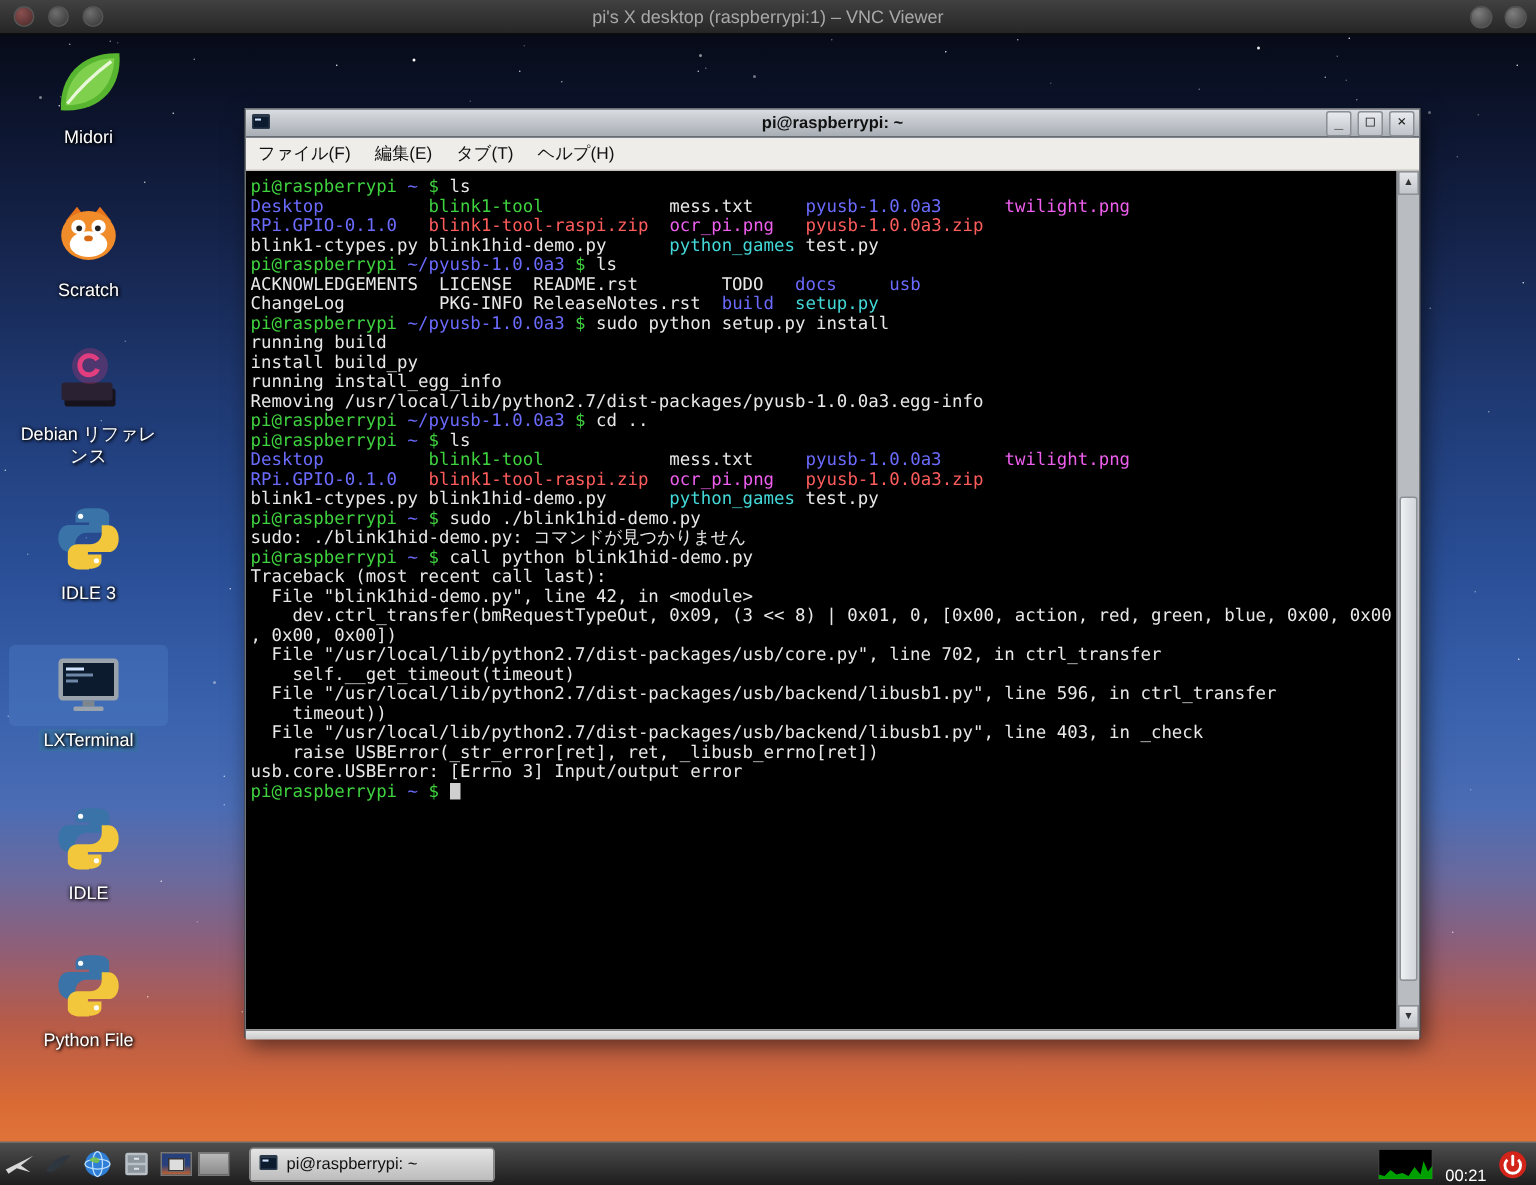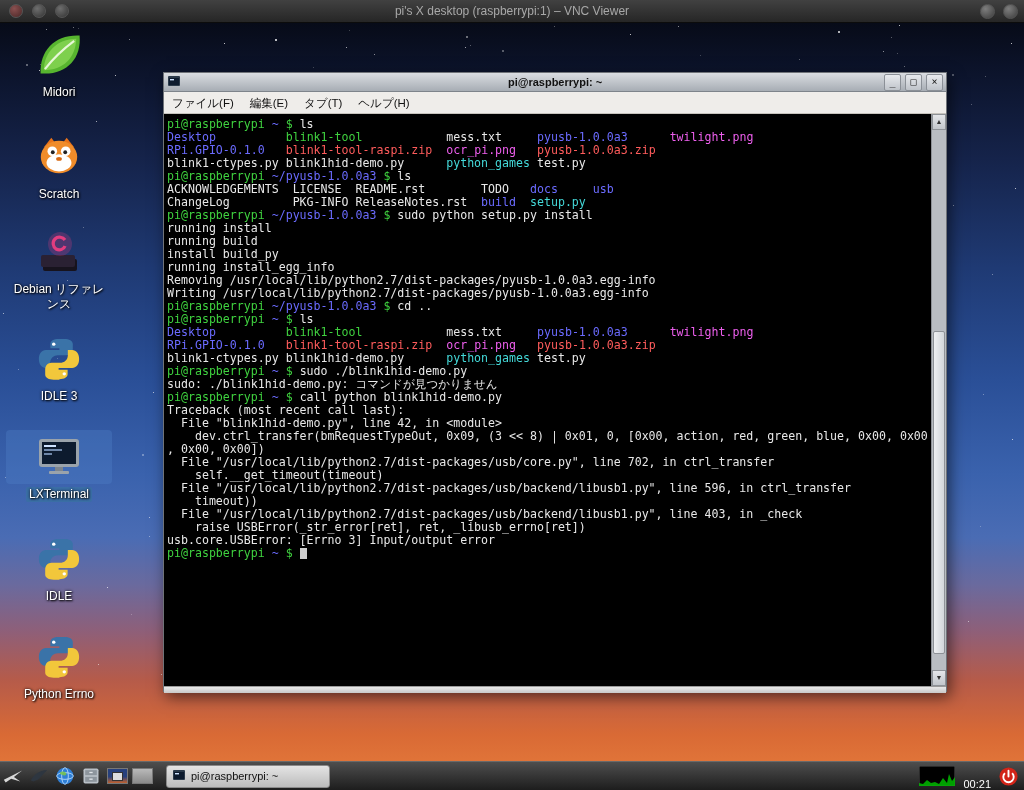--- a/index.html
+++ b/index.html
@@ -365,21 +365,21 @@
 
 <div class="dicon" style="top:630px">
   <div class="dicon-img">
     <svg viewBox="0 0 48 48" width="46" height="46">
       <path fill="#3a73a8" d="M23.6 3c-5.2 0-8.6 2-8.6 5.4v4.4h9.4v1.8H10.2C6 14.6 3 18.3 3 23.9s3 9.4 7.2 9.4h4.6v-5.6c0-4.4 3.7-7.7 8.1-7.7h8.9c3.6 0 6.6-3 6.6-6.6V8.4C38.4 5 34.6 3 29.6 3h-6z"></path>
       <circle fill="#fff" cx="18.5" cy="8.5" r="1.8"></circle>
       <path fill="#f2c73b" d="M24.4 45c5.2 0 8.6-2 8.6-5.4v-4.4h-9.4v-1.8h14.2c4.2 0 7.2-3.7 7.2-9.3s-3-9.4-7.2-9.4h-4.6v5.6c0 4.4-3.7 7.7-8.1 7.7h-8.9c-3.6 0-6.6 3-6.6 6.6v5.6c0 3.4 3.8 5.4 8.8 5.4h6z"></path>
       <circle fill="#fff" cx="29.5" cy="39.5" r="1.8"></circle>
     </svg>
   </div>
-  <div class="dicon-label">Python Errno</div>
+  <div class="dicon-label">Python File</div>
 </div>
 
 <div id="term-window">
   <div id="term-titlebar">
     <div class="wicon">
       <svg viewBox="0 0 14 14" width="14" height="14">
         <rect x="1" y="1" width="12" height="10" rx="1" fill="#2b3a4a"></rect>
         <rect x="2" y="3" width="10" height="7" fill="#0d1b2e"></rect>
         <rect x="3" y="4" width="4" height="1.4" fill="#cfe3ff"></rect>
       </svg>
@@ -400,26 +400,24 @@
   <div id="term-body">
     <div id="term-screen">
         <div class="tline"><span class="tg">pi@raspberrypi </span><span class="tb">~</span><span class="tg"> $ </span><span class="tw">ls</span></div>
         <div class="tline"><span class="tb">Desktop</span><span class="tw">          </span><span class="tg">blink1-tool</span><span class="tw">            </span><span class="tw">mess.txt     </span><span class="tb">pyusb-1.0.0a3</span><span class="tw">      </span><span class="tm">twilight.png</span></div>
         <div class="tline"><span class="tb">RPi.GPIO-0.1.0</span><span class="tw">   </span><span class="tr">blink1-tool-raspi.zip</span><span class="tw">  </span><span class="tm">ocr_pi.png</span><span class="tw">   </span><span class="tr">pyusb-1.0.0a3.zip</span></div>
         <div class="tline"><span class="tw">blink1-ctypes.py blink1hid-demo.py      </span><span class="tc">python_games</span><span class="tw"> test.py</span></div>
         <div class="tline"><span class="tg">pi@raspberrypi </span><span class="tb">~/pyusb-1.0.0a3</span><span class="tg"> $ </span><span class="tw">ls</span></div>
         <div class="tline"><span class="tw">ACKNOWLEDGEMENTS  LICENSE  README.rst        TODO   </span><span class="tb">docs</span><span class="tw">     </span><span class="tb">usb</span></div>
         <div class="tline"><span class="tw">ChangeLog         PKG-INFO ReleaseNotes.rst  </span><span class="tb">build</span><span class="tw">  </span><span class="tc">setup.py</span></div>
         <div class="tline"><span class="tg">pi@raspberrypi </span><span class="tb">~/pyusb-1.0.0a3</span><span class="tg"> $ </span><span class="tw">sudo python setup.py install</span></div>
-        <div class="tline"><span class="tw">running install</span></div>
         <div class="tline"><span class="tw">running build</span></div>
         <div class="tline"><span class="tw">install build_py</span></div>
         <div class="tline"><span class="tw">running install_egg_info</span></div>
         <div class="tline"><span class="tw">Removing /usr/local/lib/python2.7/dist-packages/pyusb-1.0.0a3.egg-info</span></div>
-        <div class="tline"><span class="tw">Writing /usr/local/lib/python2.7/dist-packages/pyusb-1.0.0a3.egg-info</span></div>
         <div class="tline"><span class="tg">pi@raspberrypi </span><span class="tb">~/pyusb-1.0.0a3</span><span class="tg"> $ </span><span class="tw">cd ..</span></div>
         <div class="tline"><span class="tg">pi@raspberrypi </span><span class="tb">~</span><span class="tg"> $ </span><span class="tw">ls</span></div>
         <div class="tline"><span class="tb">Desktop</span><span class="tw">          </span><span class="tg">blink1-tool</span><span class="tw">            </span><span class="tw">mess.txt     </span><span class="tb">pyusb-1.0.0a3</span><span class="tw">      </span><span class="tm">twilight.png</span></div>
         <div class="tline"><span class="tb">RPi.GPIO-0.1.0</span><span class="tw">   </span><span class="tr">blink1-tool-raspi.zip</span><span class="tw">  </span><span class="tm">ocr_pi.png</span><span class="tw">   </span><span class="tr">pyusb-1.0.0a3.zip</span></div>
         <div class="tline"><span class="tw">blink1-ctypes.py blink1hid-demo.py      </span><span class="tc">python_games</span><span class="tw"> test.py</span></div>
         <div class="tline"><span class="tg">pi@raspberrypi </span><span class="tb">~</span><span class="tg"> $ </span><span class="tw">sudo ./blink1hid-demo.py</span></div>
         <div class="tline"><span class="tw">sudo: ./blink1hid-demo.py: コマンドが見つかりません</span></div>
         <div class="tline"><span class="tg">pi@raspberrypi </span><span class="tb">~</span><span class="tg"> $ </span><span class="tw">call python blink1hid-demo.py</span></div>
         <div class="tline"><span class="tw">Traceback (most recent call last):</span></div>
         <div class="tline"><span class="tw">  File "blink1hid-demo.py", line 42, in &lt;module&gt;</span></div>

